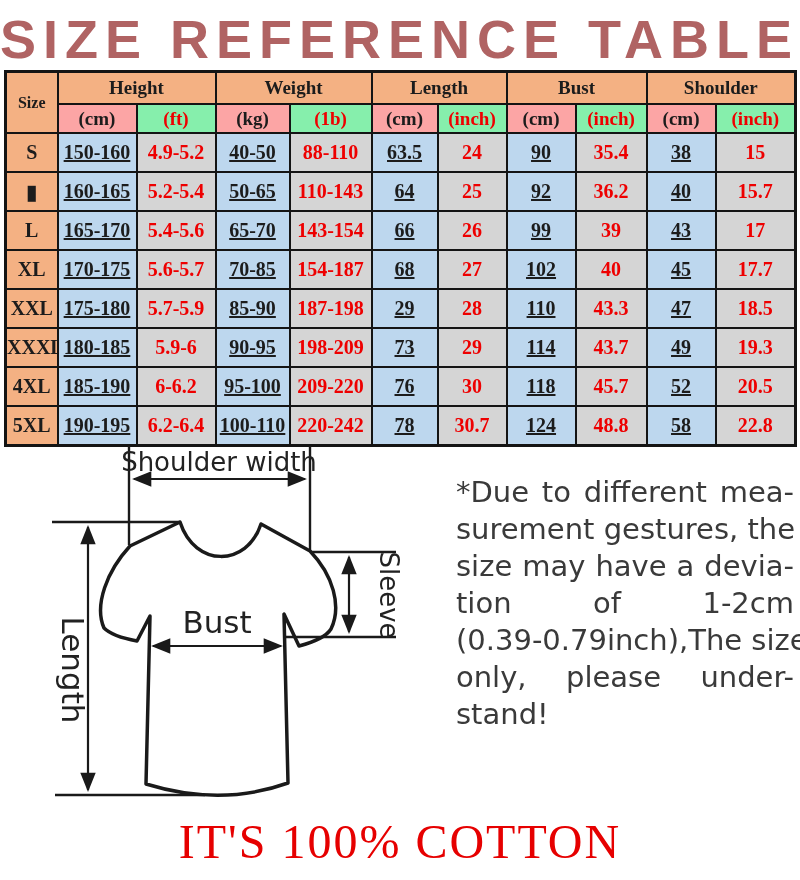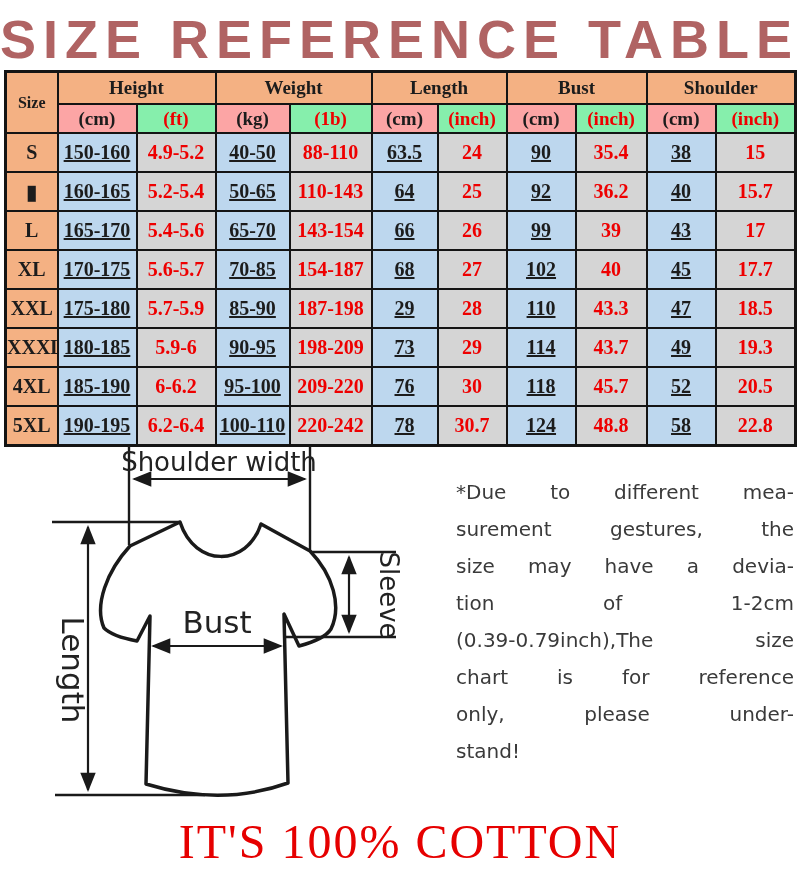--- a/index.html
+++ b/index.html
@@ -29,21 +29,21 @@
   .c-blue{background:#bdd7ee;color:#1c1c1c;text-decoration:underline;}
   .c-gray{background:#d5d5d5;color:#ee0000;}
 
   
   .diagram{position:absolute;left:0;top:443px;width:440px;height:377px;}
   .diagram text{font-family:"DejaVu Sans","Liberation Sans",sans-serif;fill:#222;}
 
   
   .note{position:absolute;left:456px;top:474px;width:338px;
         font-family:"DejaVu Sans","Liberation Sans",sans-serif;
-        font-size:20px;line-height:37px;color:#3a3a3a;}
+        font-size:29px;line-height:37px;color:#3a3a3a;}
   .note-line{text-align:justify;text-align-last:justify;white-space:nowrap;}
   .note-line.note-last{text-align-last:left;}
 
   
   .footer{position:absolute;top:814px;left:0;width:800px;text-align:center;
           font-family:"Liberation Serif",serif;font-weight:normal;
           font-size:48px;letter-spacing:2px;color:#e60000;white-space:nowrap;}
 </style>
 </head>
 <body>
@@ -235,20 +235,19 @@
     <line x1="349" y1="557" x2="349" y2="632" stroke="#1a1a1a" stroke-width="2.2" marker-start="url(#ah)" marker-end="url(#ah)"></line>
     <text transform="translate(380,595) rotate(90)" text-anchor="middle" font-size="26">Sleeve</text>
   </svg>
 
   <div class="note" id="note-block">
       <div class="note-line">*Due to different mea-</div>
       <div class="note-line">surement gestures, the</div>
       <div class="note-line">size may have a devia-</div>
       <div class="note-line">tion of 1-2cm</div>
       <div class="note-line">(0.39-0.79inch),The size</div>
-      <div class="note-line">chart is for reference</div>
       <div class="note-line">only, please under-</div>
       <div class="note-line note-last">stand!</div>
     </div>
 
   <div class="footer">IT'S 100% COTTON</div>
 
 </div>
 
 </body></html>

